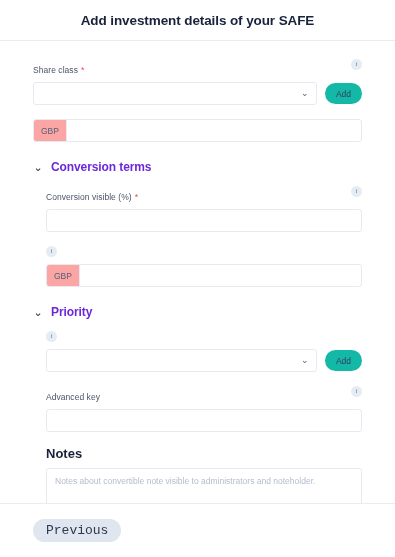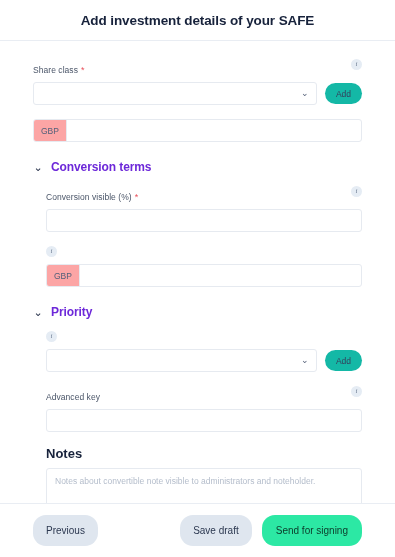--- a/index.html
+++ b/index.html
@@ -217,24 +217,24 @@
   }
   .footer-right {
     margin-left: auto;
     display: flex;
     align-items: center;
     gap: 10px;
   }
   .btn {
     border: 0;
     border-radius: 13px;
-    height: 31px;
+    height: 23px;
     padding: 0 13px;
-    font-family: Liberation Sans, sans-serif;
-    font-size: 10px;
+    font-family: Liberation Mono, monospace;
+    font-size: 13px;
     cursor: pointer;
     white-space: nowrap;
   }
   .btn-secondary {
     background: #dfe6ef;
     color: #2c3850;
   }
   .btn-primary {
     background: #2ce8a4;
     color: #0d3a2a;
@@ -344,19 +344,15 @@
       <div class="field indent">
         <div class="subhead">Notes</div>
         <textarea class="textarea-el" placeholder="Notes about convertible note visible to administrators and noteholder." style=""></textarea>
       </div>
 
     </div>
   </div>
 
   <div class="footer">
     <button class="btn btn-secondary">Previous</button>
-    <div class="footer-right">
-      <button class="btn btn-secondary">Save draft</button>
-      <button class="btn btn-primary">Send for signing</button>
-    </div>
   </div>
 
 </div>
 
 </body></html>

